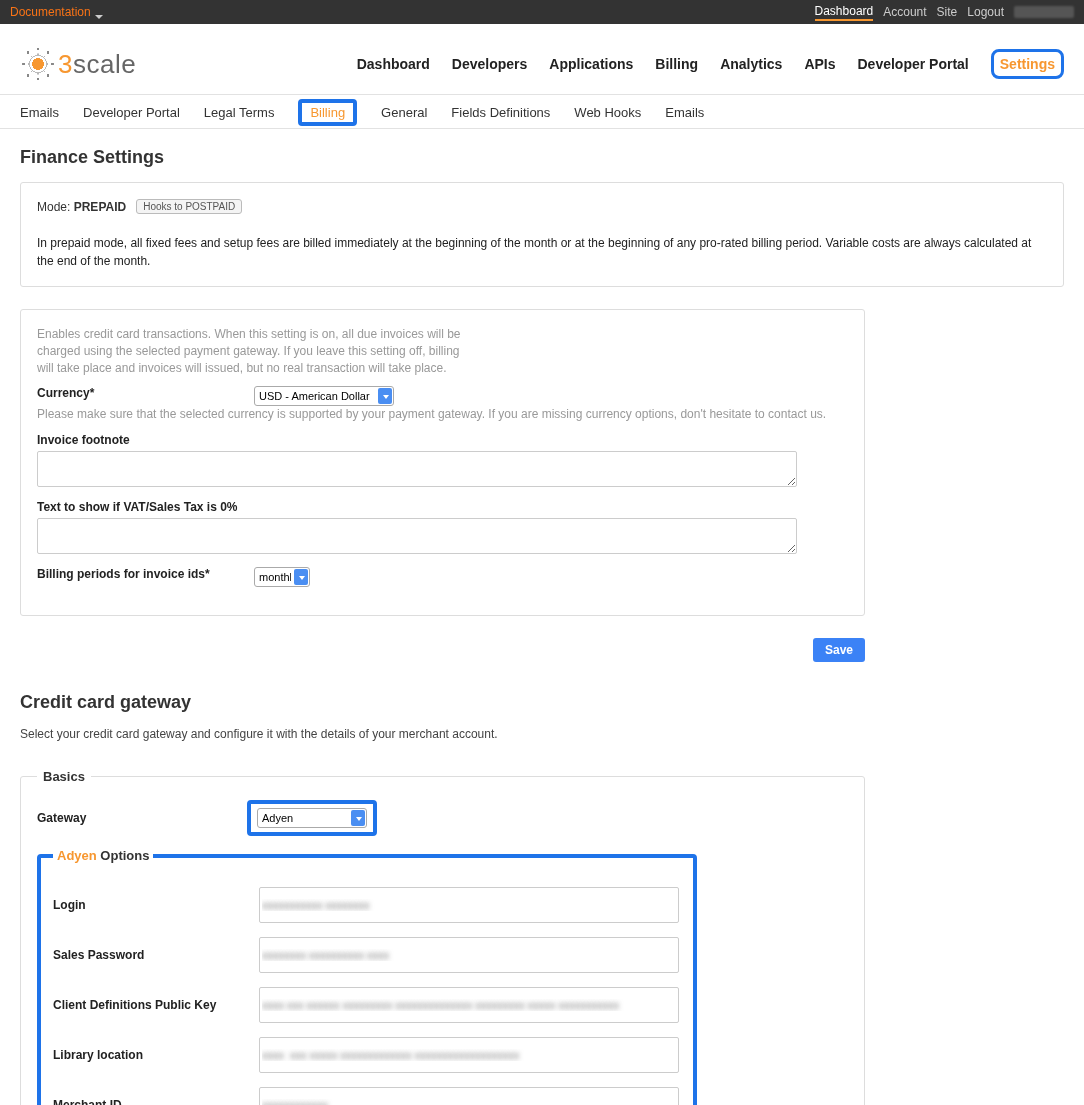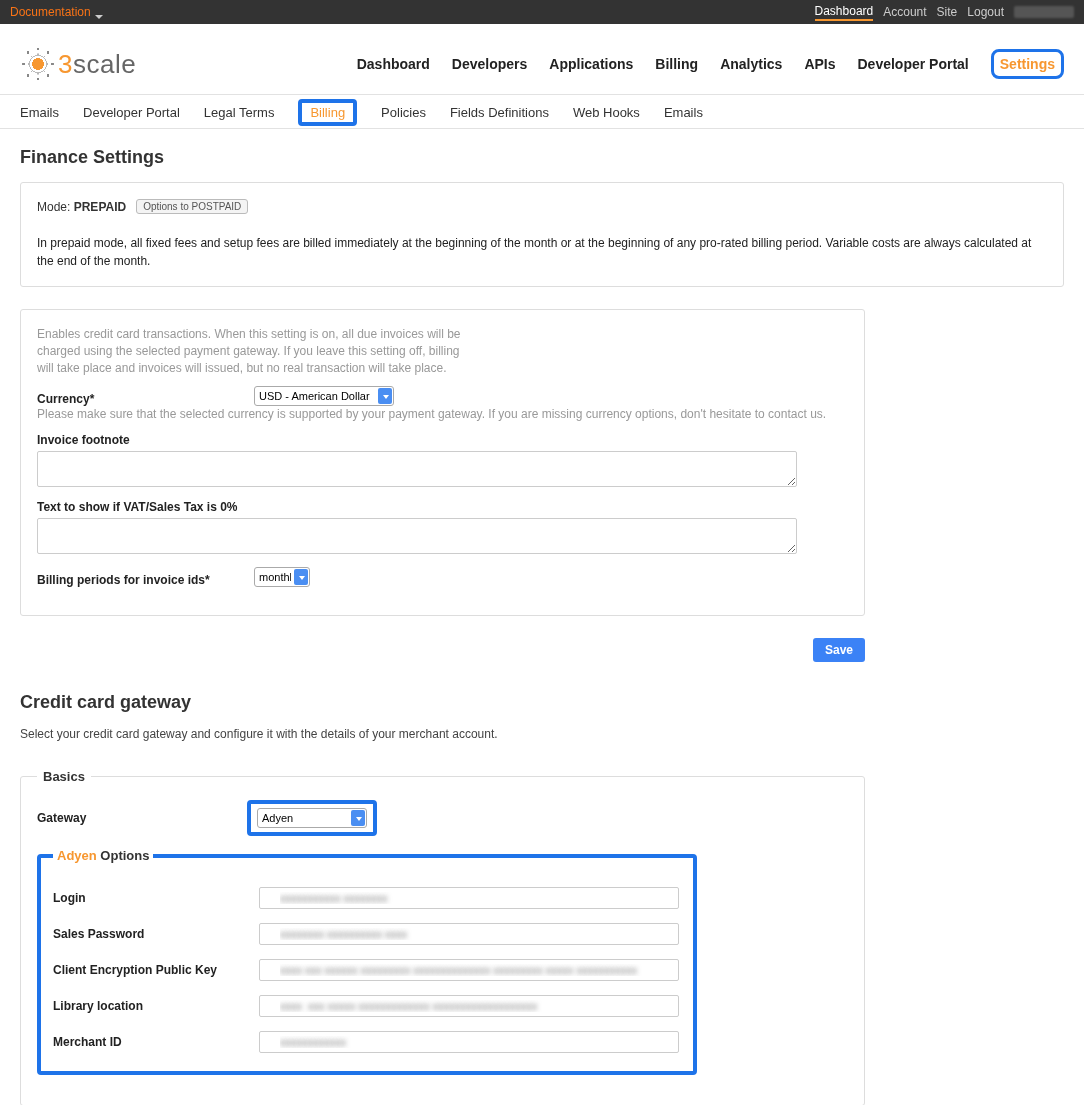--- a/index.html
+++ b/index.html
@@ -62,40 +62,40 @@
   .helptext { font-size: 12px; color: #999; line-height: 1.4; }
   .label { font-size: 12px; font-weight: bold; color: #222; display: block; margin-top: 10px; }
   .check-label { font-size: 12px; font-weight: bold; }
   textarea { width: 760px; height: 36px; border: 1px solid #ccc; border-radius: 2px; resize: both; font-family: inherit; font-size: 12px; padding: 4px; margin-top: 4px; }
   .select-sm { font-size: 11px; height: 20px; border: 1px solid #aaa; border-radius: 3px; background: #fff; padding: 0 18px 0 4px; appearance: none; position: relative; }
   .select-wrap { position: relative; display: inline-block; }
   .select-wrap::after { content:""; position:absolute; right:2px; top:2px; bottom:2px; width:14px; background:#4a8ef2; border-radius:2px;
     background-image: linear-gradient(#4a8ef2,#4a8ef2);
    }
   .select-wrap::before { content:""; position:absolute; right:5px; top:50%; width:0;height:0; border-left:3px solid transparent; border-right:3px solid transparent; border-top:4px solid #fff; z-index:2; transform:translateY(-1px);}
-  .row-inline { display: flex; align-items: flex-end; gap: 12px; margin-top: 10px; }
+  .row-inline { display: flex; align-items: flex-start; gap: 12px; margin-top: 10px; }
   .row-inline .label { margin-top: 0; width: 205px; }
   .btn-orange { background: #3b82f6; color: #fff; border: none; border-radius: 3px; padding: 5px 12px; font-size: 12px; font-weight: bold; cursor: pointer; }
   .right { text-align: right; margin-bottom: 30px; }
 
   
   .section-sub { font-size: 12px; color: #444; margin-bottom: 28px; }
   fieldset { border: 1px solid #ddd; border-radius: 3px; padding: 16px 16px 20px 16px; margin-bottom: 10px; position: relative; }
   legend { font-size: 13px; font-weight: bold; padding: 0 6px; }
   .gateway-row { display: flex; align-items: center; gap: 12px; }
   .gateway-row .label { width: 198px; margin-top: 0; }
   .gateway-select-wrap { border: 4px solid #1e73e9; border-radius: 4px; padding: 4px 6px; display: inline-block; }
   .gw-select { width: 110px; font-size: 11px; height: 20px; }
 
   .options-highlight { border: 4px solid #1e73e9; border-radius: 4px; padding: 10px 12px 18px 12px; width: 660px; }
   .options-highlight legend { color: #333; padding: 0 4px; }
   .options-highlight legend .gwname { color: #f79730; }
   .form-row { display: flex; align-items: center; margin-top: 14px; }
   .form-row .label { width: 206px; margin-top: 0; }
-  .txt { width: 420px; height: 22px; border: 1px solid #ccc; border-radius: 2px; padding: 2px 20px; font-size: 11px; color: #888; }
+  .txt { width: 420px; height: 36px; border: 1px solid #ccc; border-radius: 2px; padding: 2px 2px; font-size: 11px; color: #888; }
   .blurval { color: transparent; text-shadow: 0 0 5px rgba(100,100,100,0.9); user-select: none; }
 </style>
 </head>
 <body>
 
 <div class="topbar">
   <div class="topbar-left">
     <a href="#">
       <span>Documentation</span>
       <span class="caret-down"></span>
@@ -127,34 +127,34 @@
   </nav>
 </div>
 
 <div class="subnav">
   <a href="#">Emails</a>
   <a href="#">Developer Portal</a>
   <a href="#">Legal Terms</a>
   <span class="billing-wrap">
     <a href="#" class="active">Billing</a>
   </span>
-  <a href="#">Policies</a>
+  <a href="#">General</a>
   <a href="#">Fields Definitions</a>
   <a href="#">Web Hooks</a>
   <a href="#">Emails</a>
 </div>
 
 <div class="page">
 
   <h2>Finance Settings</h2>
 
   <div class="panel">
     <div class="moderow">
       <span><span>Mode:</span> <b>PREPAID</b></span>
-      <button class="switch-btn">Options to POSTPAID</button>
+      <button class="switch-btn">Hooks to POSTPAID</button>
     </div>
     <p class="desc">In prepaid mode, all fixed fees and setup fees are billed immediately at the beginning of the month or at the beginning of any pro-rated billing period. Variable costs are always calculated at the end of the month.</p>
   </div>
 
   <div class="panel" style="width:845px; padding-bottom:28px;">
     <div class="helptext" style="max-width:430px;">Enables credit card transactions. When this setting is on, all due invoices will be charged using the selected payment gateway. If you leave this setting off, billing will take place and invoices will issued, but no real transaction will take place.</div>
 
     <div class="row-inline">
       <span class="label">Currency*</span>
       <span class="select-wrap">
@@ -209,21 +209,21 @@
 
       <div class="form-row">
         <span class="label">Login</span>
         <input class="txt blurval" type="text" value="xxxxxxxxxxx xxxxxxxx" style="">
       </div>
       <div class="form-row">
         <span class="label">Sales Password</span>
         <input class="txt blurval" type="text" value="xxxxxxxx xxxxxxxxxx xxxx" style="">
       </div>
       <div class="form-row">
-        <span class="label">Client Encryption Public Key</span>
+        <span class="label">Client Definitions Public Key</span>
         <input class="txt blurval" type="text" value="xxxx xxx xxxxxx xxxxxxxxx xxxxxxxxxxxxxx xxxxxxxxx xxxxx xxxxxxxxxxx" style="">
       </div>
       <div class="form-row">
         <span class="label">Library location</span>
         <input class="txt blurval" type="text" value="xxxx  xxx xxxxx xxxxxxxxxxxxx xxxxxxxxxxxxxxxxxxx" style="">
       </div>
       <div class="form-row">
         <span class="label">Merchant ID</span>
         <input class="txt blurval" type="text" value="xxxxxxxxxxxx" style="">
       </div>

